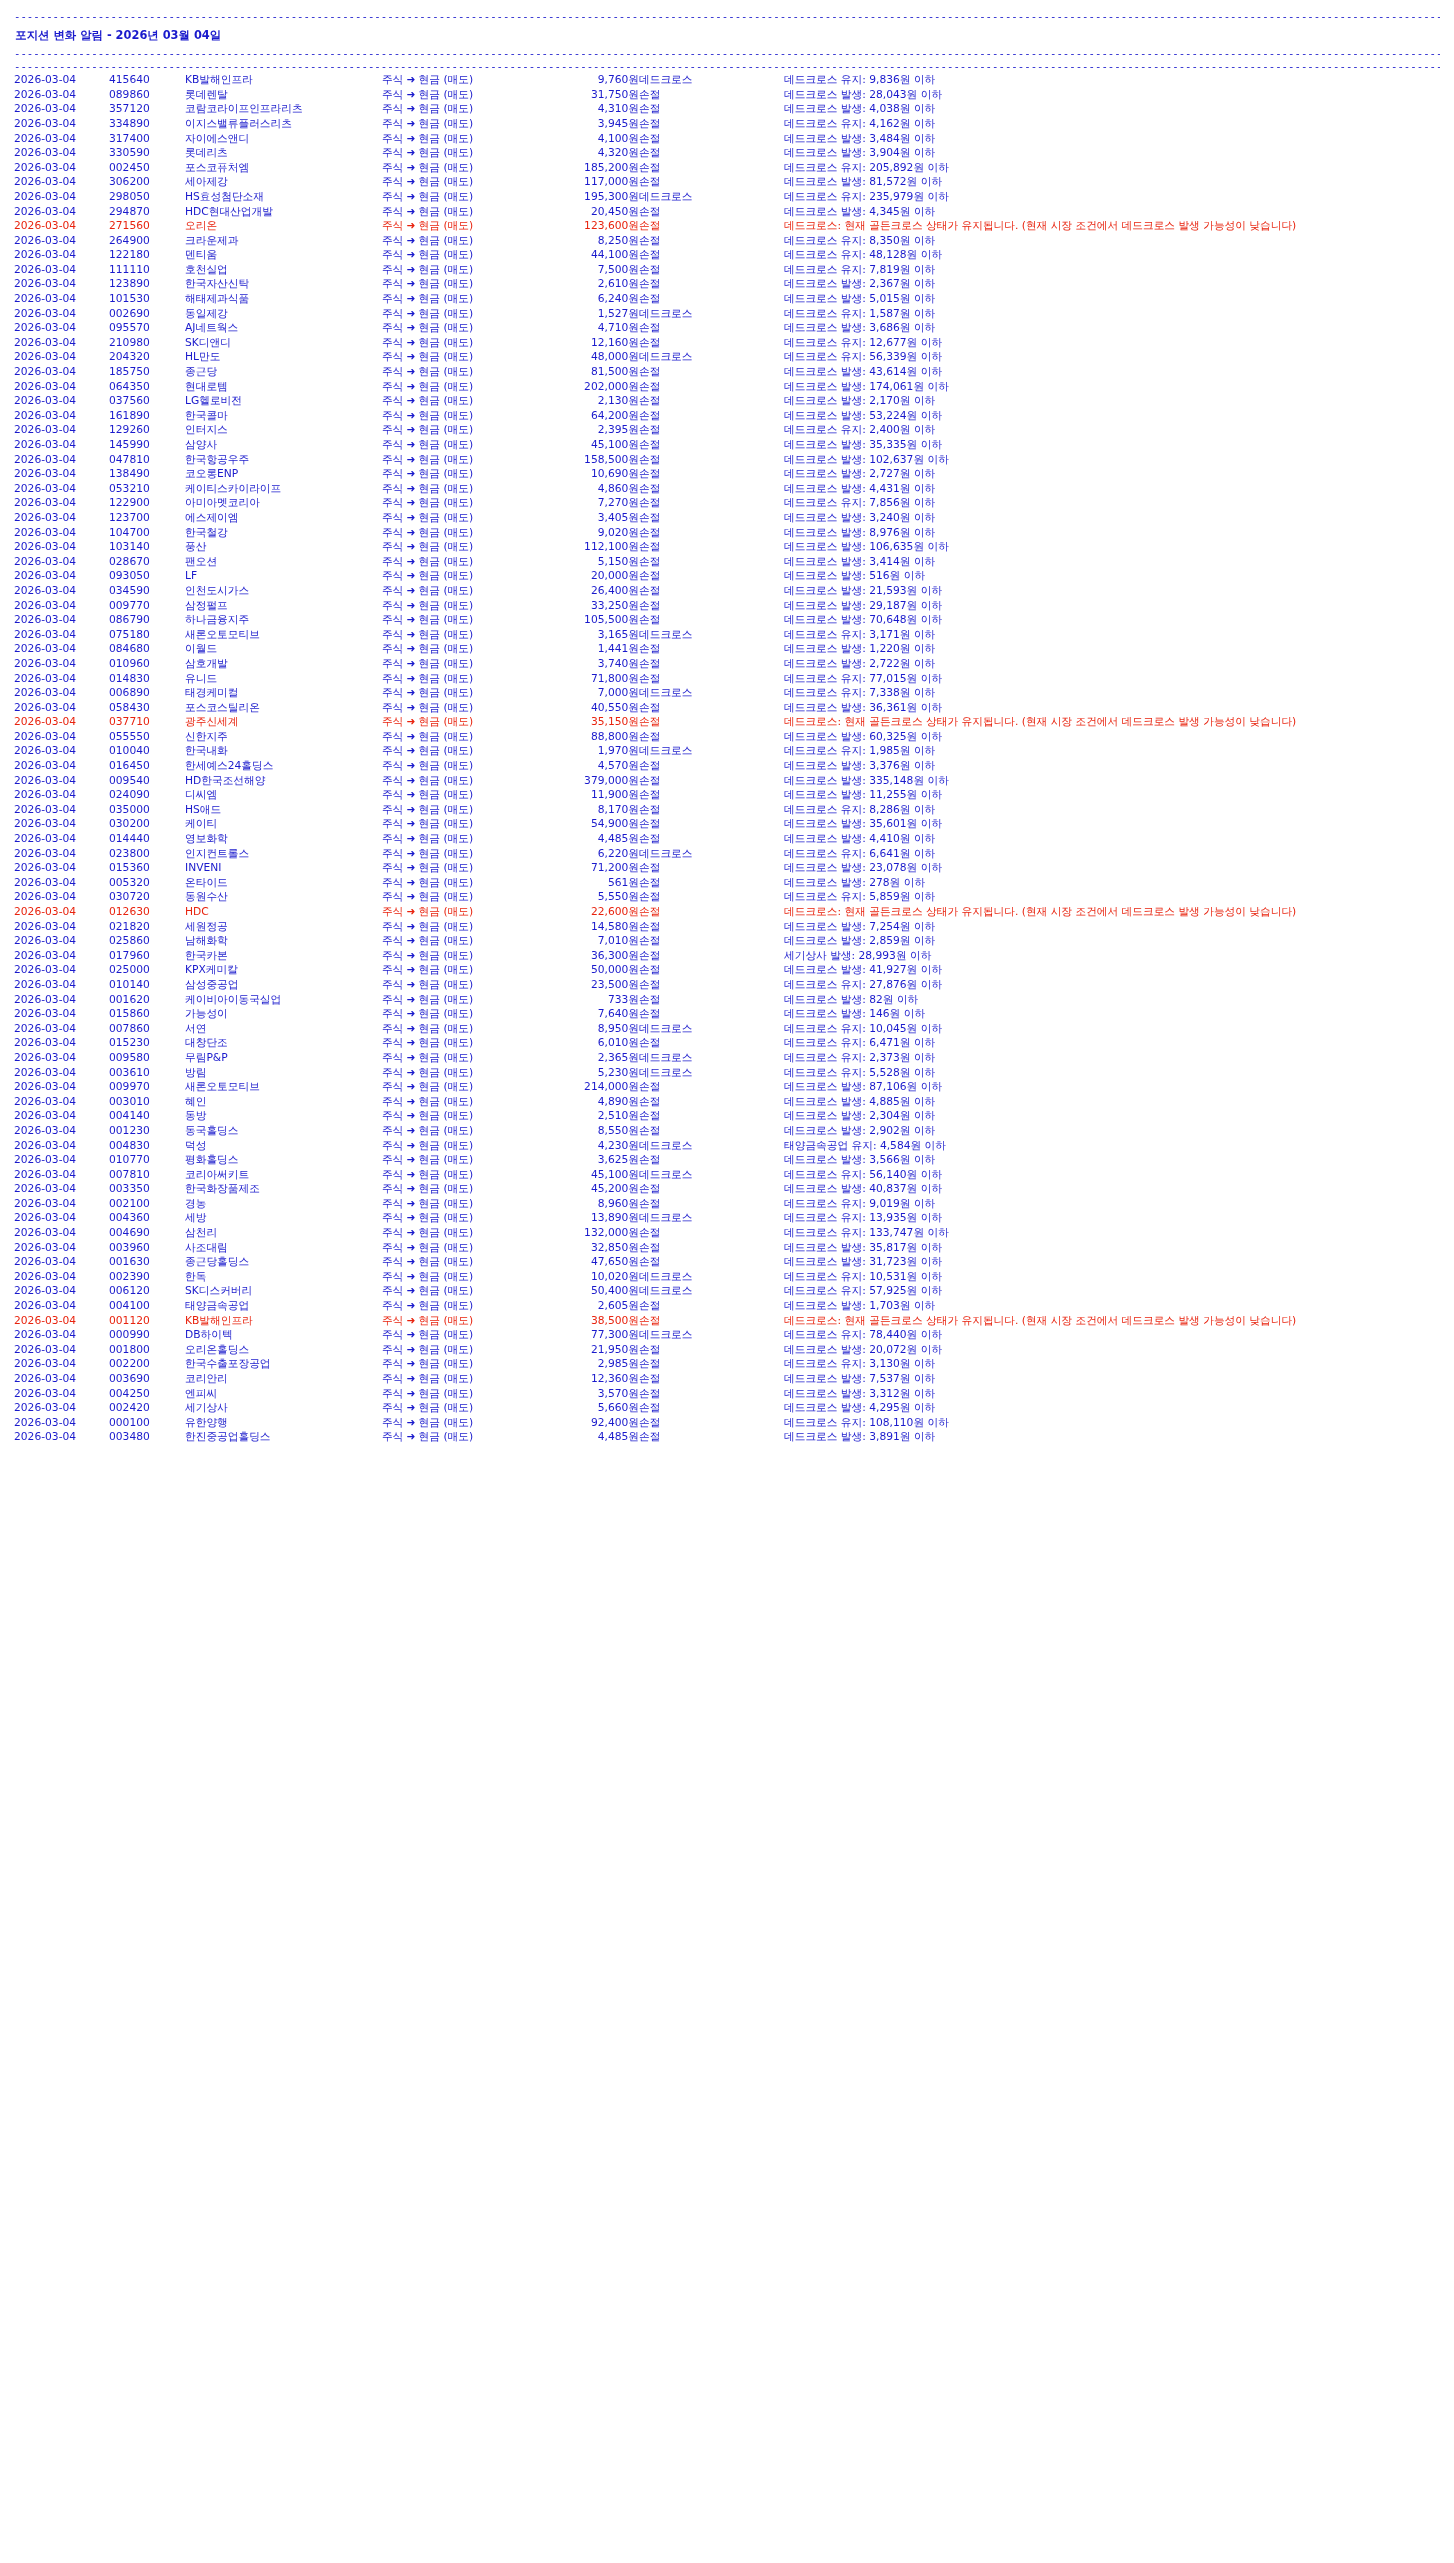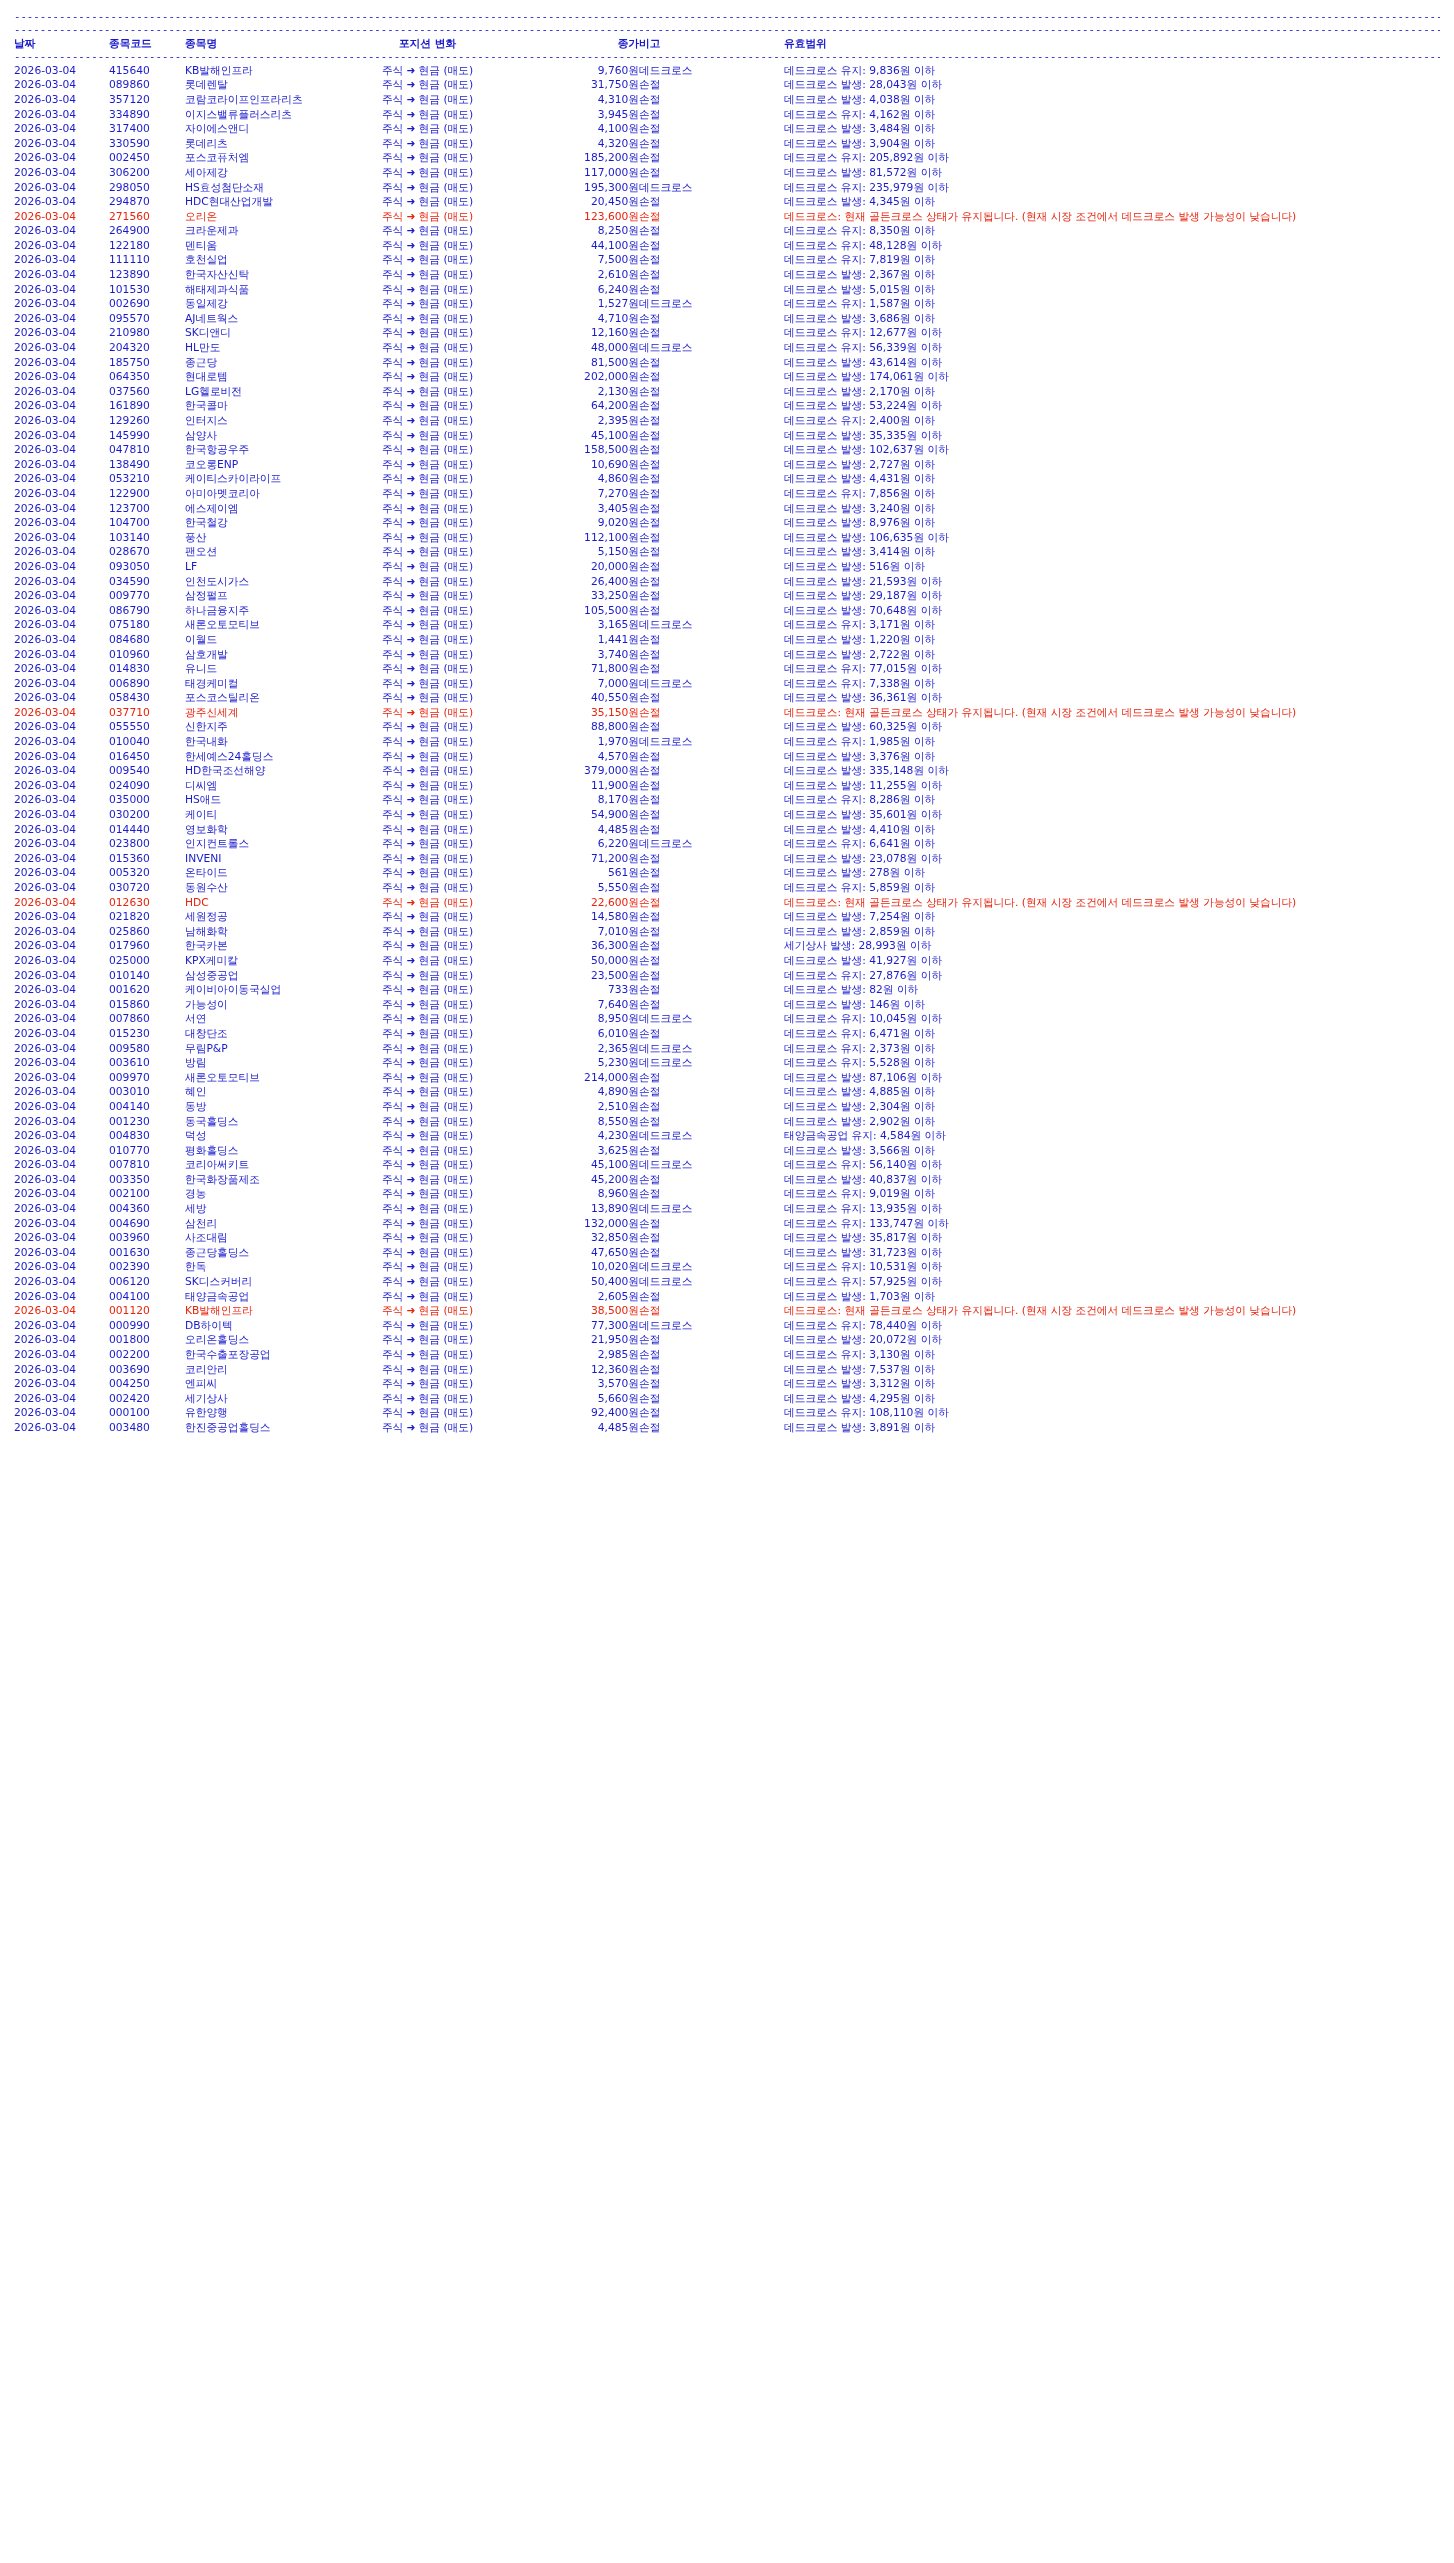--- a/index.html
+++ b/index.html
@@ -86,45 +86,24 @@
     white-space: nowrap;
   }
 </style>
 </head>
 <body>
 
 <div class="page">
 
   <div class="rule">--------------------------------------------------------------------------------------------------------------------------------------------------------------------------------------------------------------------------------------------------</div>
 
+  <div class="title">포지션 변화 알림 - 2026년 03월 04일</div>
 
   <div class="rule">--------------------------------------------------------------------------------------------------------------------------------------------------------------------------------------------------------------------------------------------------</div>
 
-  <table class="rows">
-    <colgroup>
-      <col class="c-date">
-        <col class="c-code">
-        <col class="c-name">
-        <col class="c-chg">
-      <col class="c-price">
-        <col class="c-note">
-        <col class="c-range">
-    </colgroup>
-    <tbody>
-      <tr class="hdr">
-        <td class="date">날짜</td>
-        <td class="code">종목코드</td>
-        <td class="name">종목명</td>
-        <td class="chg">포지션 변화</td>
-        <td class="price">종가</td>
-        <td class="note">비고</td>
-        <td class="range">유효범위</td>
-      </tr>
-    </tbody>
-  </table>
 
   <div class="rule">--------------------------------------------------------------------------------------------------------------------------------------------------------------------------------------------------------------------------------------------------</div>
 
   <table class="rows">
     <colgroup>
       <col class="c-date">
         <col class="c-code">
         <col class="c-name">
         <col class="c-chg">
       <col class="c-price">

